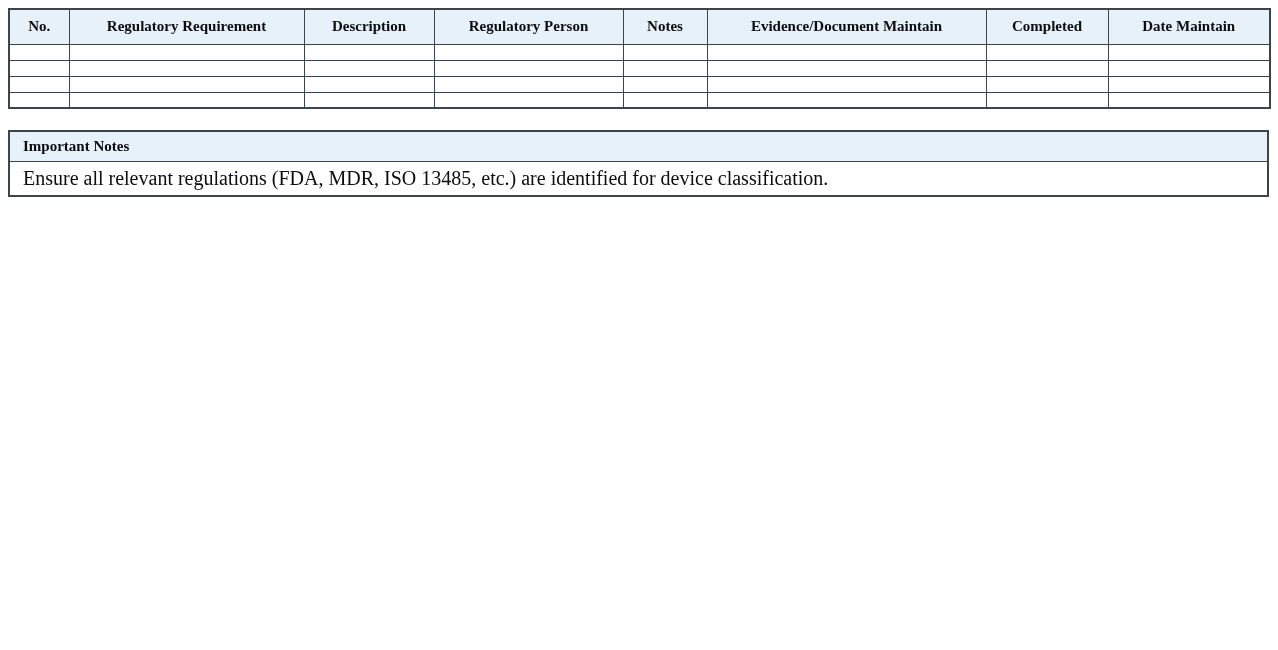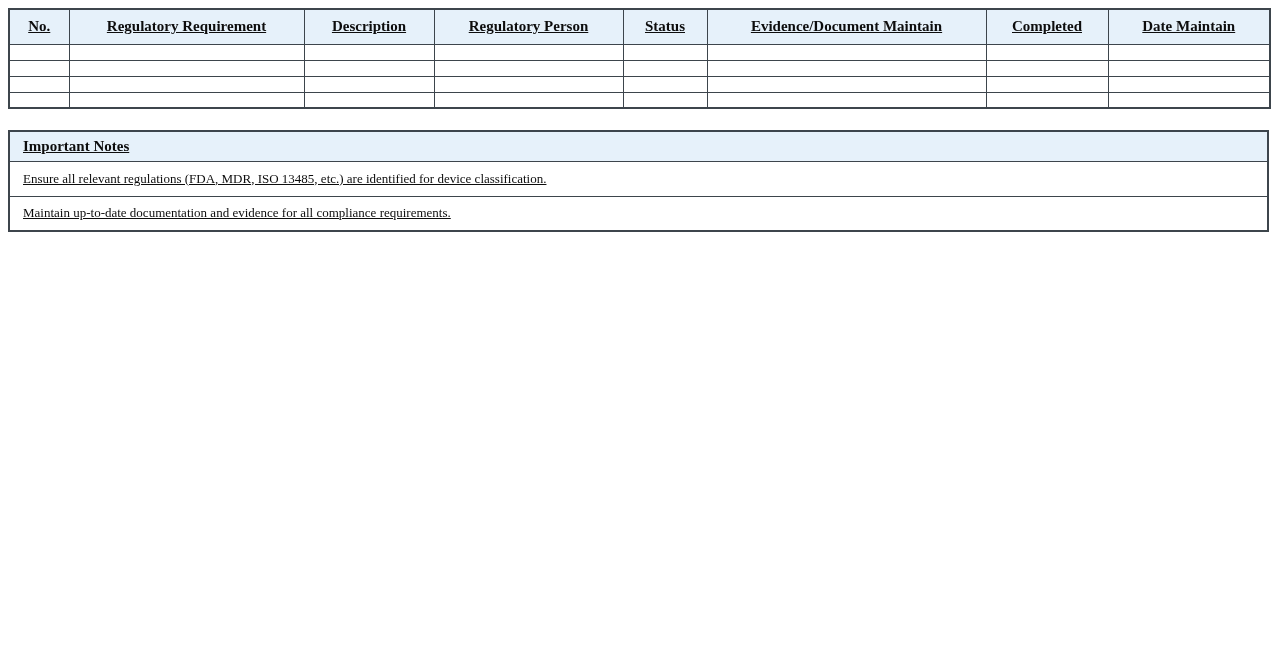--- a/index.html
+++ b/index.html
@@ -15,21 +15,20 @@
     background: var(--page-bg);
     font-family: "Liberation Serif", "DejaVu Serif", serif;
     color: var(--text);
   }
   .page {
     position: relative;
     width: 1278px;
     height: 590px;
     background: var(--page-bg);
     overflow: hidden;
-    text-decoration: underline;
   }
   table {
     border-collapse: collapse;
     table-layout: fixed;
     width: 1261px;
     margin-left: 8px;
   }
   table.compliance { margin-top: 8px; }
   table.notes { margin-top: 21px; border-radius: 31px; }
   table, th, td { border: 1px solid var(--border); }
@@ -51,21 +50,21 @@
   td.notes-title {
     background: var(--header-fill);
     font-weight: bold;
     font-size: 15px;
     height: 30px;
     vertical-align: middle;
     padding: 0 0 0 13px;
   }
   td.note {
     height: 35px;
-    font-size: 13px;
+    font-size: 20px;
     vertical-align: middle;
     padding: 0 0 0 13px;
     background: #ffffff;
   }
 </style>
 </head>
 <body>
 
 <div class="page">
 
@@ -79,21 +78,21 @@
       <col style="width:279px">
       <col style="width:122px">
       <col style="width:162px">
     </colgroup>
     <thead>
       <tr>
         <th>No.</th>
         <th>Regulatory Requirement</th>
         <th>Description</th>
         <th>Regulatory Person</th>
-        <th>Status</th>
+        <th>Notes</th>
         <th>Evidence/Document Maintain</th>
         <th>Completed</th>
         <th>Date Maintain</th>
       </tr>
     </thead>
     <tbody id="compliance-body">
 
     <tr>
           <td class="blank"></td>
           <td class="blank"></td>
@@ -138,19 +137,16 @@
   </table>
 
   <table class="notes">
     <tbody>
       <tr>
         <td class="notes-title">Important Notes</td>
       </tr>
       <tr>
         <td class="note">Ensure all relevant regulations (FDA, MDR, ISO 13485, etc.) are identified for device classification.</td>
       </tr>
-      <tr>
-        <td class="note">Maintain up-to-date documentation and evidence for all compliance requirements.</td>
-      </tr>
     </tbody>
   </table>
 
 </div>
 
 </body></html>

